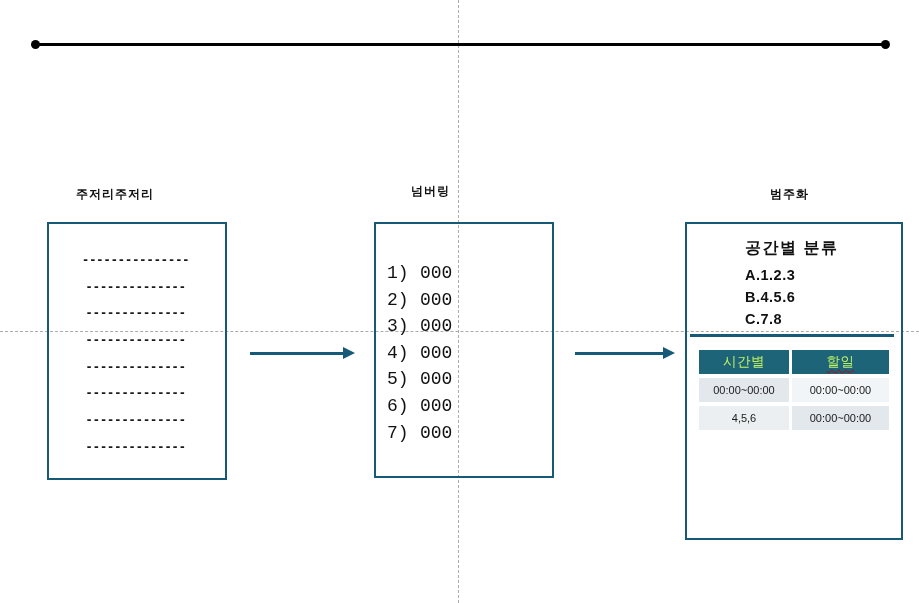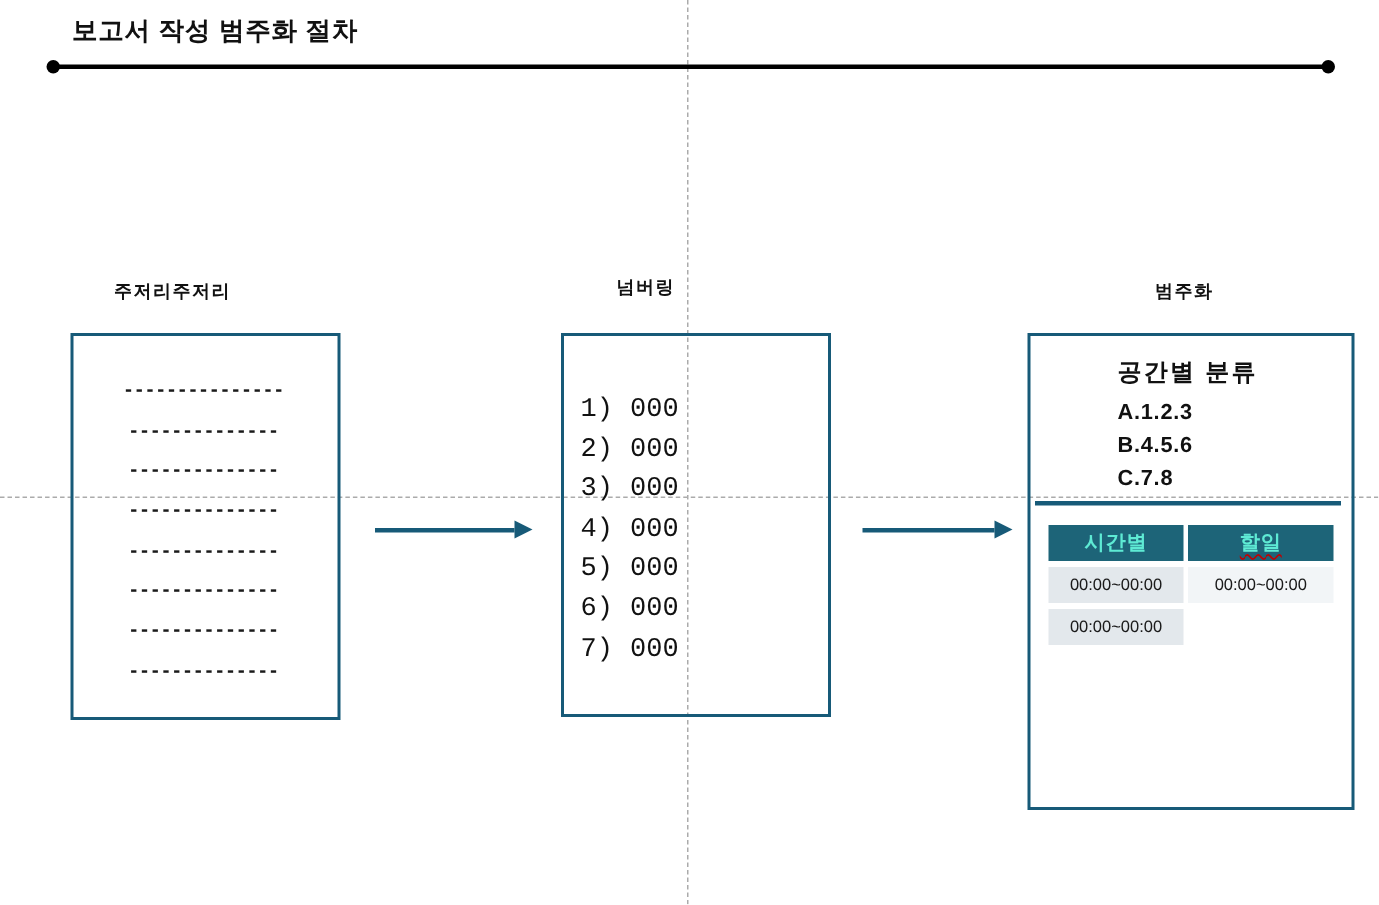--- a/index.html
+++ b/index.html
@@ -36,21 +36,21 @@
   .numlist .num{display:inline-block;width:33px;}
   
   .section-title{position:absolute;left:58px;top:14px;font-size:16px;font-weight:600;letter-spacing:1.5px;}
   .cat-list{position:absolute;left:58px;top:40px;}
   .cat-list .cat{display:block;height:22px;line-height:22px;font-size:14.5px;font-weight:bold;letter-spacing:.5px;}
   .divider{position:absolute;left:3px;top:110px;width:204px;height:3px;background:#175a78;}
   
   .mini-table{position:absolute;left:12px;top:126px;width:190px;display:grid;
     grid-template-columns:90px 97px;column-gap:3px;row-gap:4px;}
   .mini-table .cell{height:24px;line-height:24px;text-align:center;overflow:hidden;}
-  .mini-table .th{background:#1d6478;color:#5eead4;font-weight:bold;font-size:13.5px;letter-spacing:.5px;}
+  .mini-table .th{background:#1d6478;color:#bef264;font-weight:normal;font-size:13.5px;letter-spacing:.5px;}
   .mini-table .td{color:#1a1a1a;font-size:11px;}
   .td.l-odd{background:#e3e8ec;}
   .td.l-even{background:#f2f5f7;}
   .td.r-odd{background:#d7dde3;}
   .td.r-even{background:#ebeff1;}
   .squiggly{text-decoration:underline wavy #c00000 1px;text-underline-offset:3px;}
   
   .arrow{position:absolute;height:3px;background:#175a78;}
   .arrow:after{content:"";position:absolute;right:-12px;top:-5px;width:0;height:0;
     border-left:12px solid #175a78;border-top:6.5px solid transparent;border-bottom:6.5px solid transparent;}
@@ -58,21 +58,20 @@
   .arrow-2{left:575px;top:352px;width:88px;}
 </style>
 </head>
 <body>
 
 <div id="canvas">
 
   <div class="guide-v"></div>
   <div class="guide-h"></div>
 
-  <div class="slide-title">보고서 작성 범주화 절차</div>
   <div class="title-rule"></div>
   <div class="rule-dot left"></div>
   <div class="rule-dot right"></div>
 
   <div class="step-label label-left">주저리주저리</div>
   <div class="step-label label-mid">넘버링</div>
   <div class="step-label label-right">범주화</div>
 
   <div class="flow-box box-left">
     <div class="scribble">
@@ -109,17 +108,18 @@
       <span class="cat">A.1.2.3</span>
       <span class="cat">B.4.5.6</span>
       <span class="cat">C.7.8</span>
     </div>
     <div class="divider"></div>
     <div class="mini-table">
       <div class="cell th">시간별</div>
       <div class="cell th"><span class="squiggly">할일</span></div>
       <div class="cell td l-odd">00:00~00:00</div>
       <div class="cell td l-even">00:00~00:00</div>
+      <div class="cell td r-even">4,5,6</div>
       <div class="cell td l-odd">00:00~00:00</div>
     </div>
   </div>
 
 </div>
 
 </body></html>

